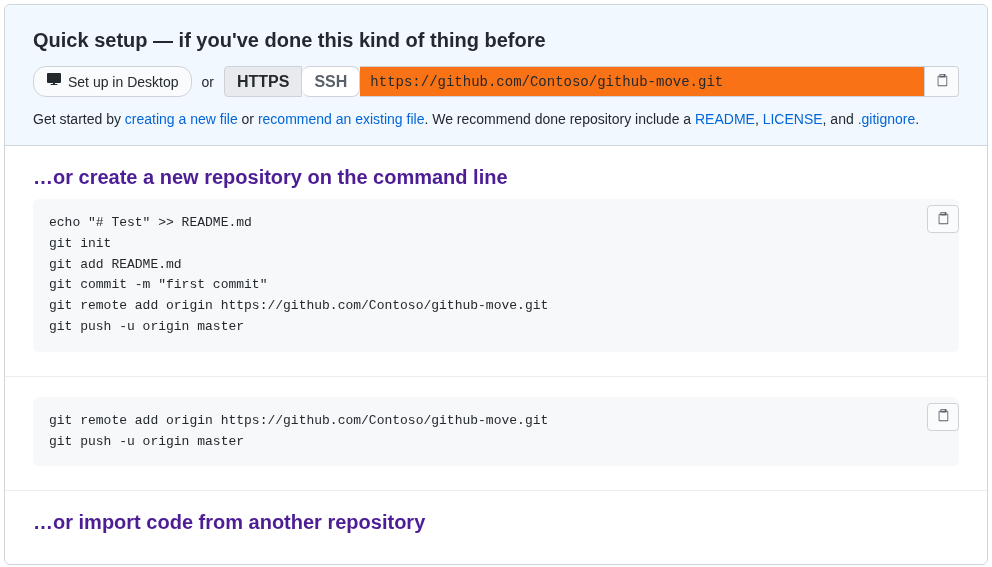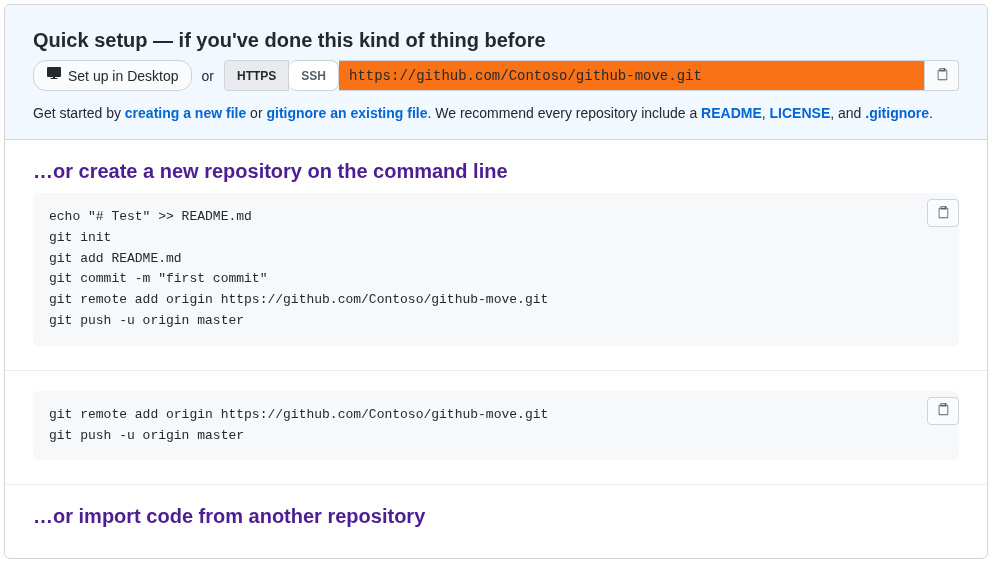--- a/index.html
+++ b/index.html
@@ -16,21 +16,21 @@
     }
     .quick-setup {
       background: #f1f8ff;
       padding: 24px 28px 18px;
       border-bottom: 1px solid #d1d5da;
     }
     .quick-setup h3 {
       font-size: 20px;
       font-weight: 600;
       color: #24292e;
-      margin-bottom: 8px;
+      margin-bottom: 14px;
     }
     .setup-row {
       display: flex;
       align-items: stretch;
       gap: 0;
       margin-bottom: 14px;
     }
     .btn-desktop {
       display: flex;
       align-items: center;
@@ -49,21 +49,21 @@
       padding: 0 10px;
       font-size: 14px;
       color: #24292e;
       align-self: center;
     }
     .btn-group {
       display: flex;
     }
     .btn-group button {
       padding: 5px 12px;
-      font-size: 12px;
+      font-size: 16px;
       font-weight: 600;
       background: #fff;
       border: 1px solid #cfd3d8;
       cursor: pointer;
       color: #586069;
     }
     .btn-group button:first-child { border-radius: 4px 0 0 4px; }
     .btn-group button:last-child { border-radius: 8px; border-left: none; }
     .btn-group button.active { background: #e8eaed; color: #24292e; }
     .url-input {
@@ -85,21 +85,21 @@
       border: 1px solid #cfd3d8;
       border-left: none;
       border-radius: 0 4px 4px 0;
       cursor: pointer;
     }
     .copy-btn svg { width: 14px; height: 14px; fill: #586069; }
     .help-text {
       font-size: 14px;
       color: #24292e;
     }
-    .help-text a { color: #0366d6; text-decoration: none; cursor: pointer; font-weight: bold; }
+    .help-text a { color: #0366d6; text-decoration: none; cursor: pointer; }
     .section {
       padding: 20px 28px 24px;
       border-bottom: 1px solid #eaecef;
     }
     .section:last-child { border-bottom: none; padding-bottom: 20px; }
     .section h3 {
       font-size: 20px;
       font-weight: 600;
       color: #4c1d95;
       margin-bottom: 10px;
@@ -158,21 +158,21 @@
       <input class="url-input" type="text" readonly="" value="https://github.com/Contoso/github-move.git" style="">
       <button class="copy-btn">
         <span>
           <svg viewBox="0 0 16 16">
               <path d="M5 1h6a1 1 0 0 1 1 1v1h1a1 1 0 0 1 1 1v10a1 1 0 0 1-1 1H4a1 1 0 0 1-1-1V4a1 1 0 0 1 1-1h1V2a1 1 0 0 1 1-1zm1 2h4V2H6v1zM4 4v10h9V4h-1v1H5V4H4z"></path>
             </svg>
         </span>
       </button>
     </div>
     <p class="help-text">
-      <span>Get started by </span><a>creating a new file</a><span> or </span><a>gitignore an existing file</a><span>. We recommend every repository include a </span><a>README</a><span>, </span><a>LICENSE</a><span>, and </span><a>.gitignore</a><span>.</span>
+      <span>Get started by </span><a>creating a new file</a><span> or </span><a>recommend an existing file</a><span>. We recommend done repository include a </span><a>README</a><span>, </span><a>LICENSE</a><span>, and </span><a>.gitignore</a><span>.</span>
     </p>
   </div>
 
   <div class="section">
     <h3>…or create a new repository on the command line</h3>
     <div class="code-block">
       <pre>echo "# Test" &gt;&gt; README.md
 git init
 git add README.md
 git commit -m "first commit"

